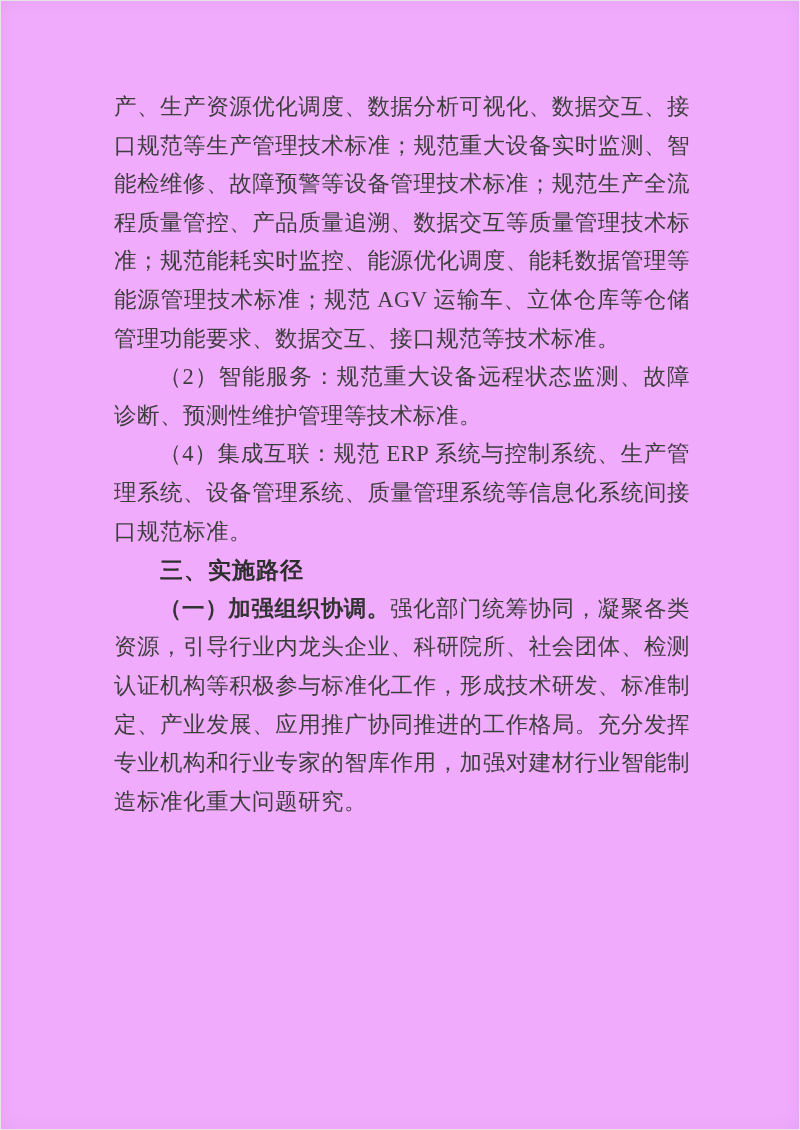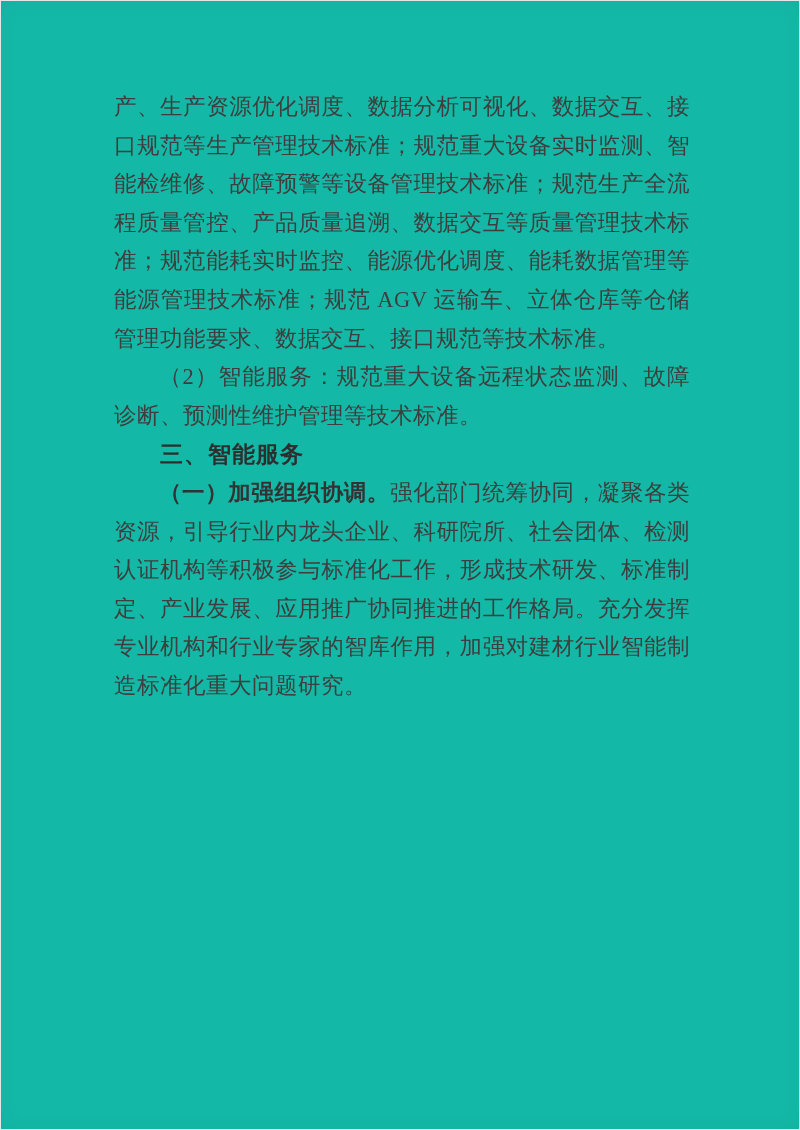--- a/index.html
+++ b/index.html
@@ -4,21 +4,21 @@
 <style>
   html, body {
     margin: 0;
     padding: 0;
     background: #ffffff;
   }
   .page {
     position: relative;
     width: 800px;
     height: 1130px;
-    background: #14b8a6;
+    background: #f0abfc;
     overflow: hidden;
     box-shadow: inset 0 0 0 1px #e6e6e6, inset 0 0 22px rgba(0,0,0,0.045);
     font-family: "Liberation Serif", serif;
   }
   .text-block {
     position: absolute;
     left: 114px;
     top: 88px;
     width: 576px;
   }
@@ -64,21 +64,22 @@
 </head>
 <body>
 
 <div class="page">
   <div class="text-block">
 
     <p class="body-para">产、生产资源优化调度、数据分析可视化、数据交互、接口规范等生产管理技术标准；规范重大设备实时监测、智能检维修、故障预警等设备管理技术标准；规范生产全流程质量管控、产品质量追溯、数据交互等质量管理技术标准；规范能耗实时监控、能源优化调度、能耗数据管理等能源管理技术标准；规范 AGV 运输车、立体仓库等仓储管理功能要求、数据交互、接口规范等技术标准。</p>
 
     <p class="body-para indent">（2）智能服务：规范重大设备远程状态监测、故障诊断、预测性维护管理等技术标准。</p>
 
+    <p class="body-para indent">（4）集成互联：规范 ERP 系统与控制系统、生产管理系统、设备管理系统、质量管理系统等信息化系统间接口规范标准。</p>
 
-    <h2 class="section-heading">三、智能服务</h2>
+    <h2 class="section-heading">三、实施路径</h2>
 
     <p class="body-para indent"><span class="lead">（一）加强组织协调。</span><span>强化部门统筹协同，凝聚各类资源，引导行业内龙头企业、科研院所、社会团体、检测认证机构等积极参与标准化工作，形成技术研发、标准制定、产业发展、应用推广协同推进的工作格局。充分发挥专业机构和行业专家的智库作用，加强对建材行业智能制造标准化重大问题研究。</span></p>
 
 
   </div>
 
 </div>
 
 </body></html>

